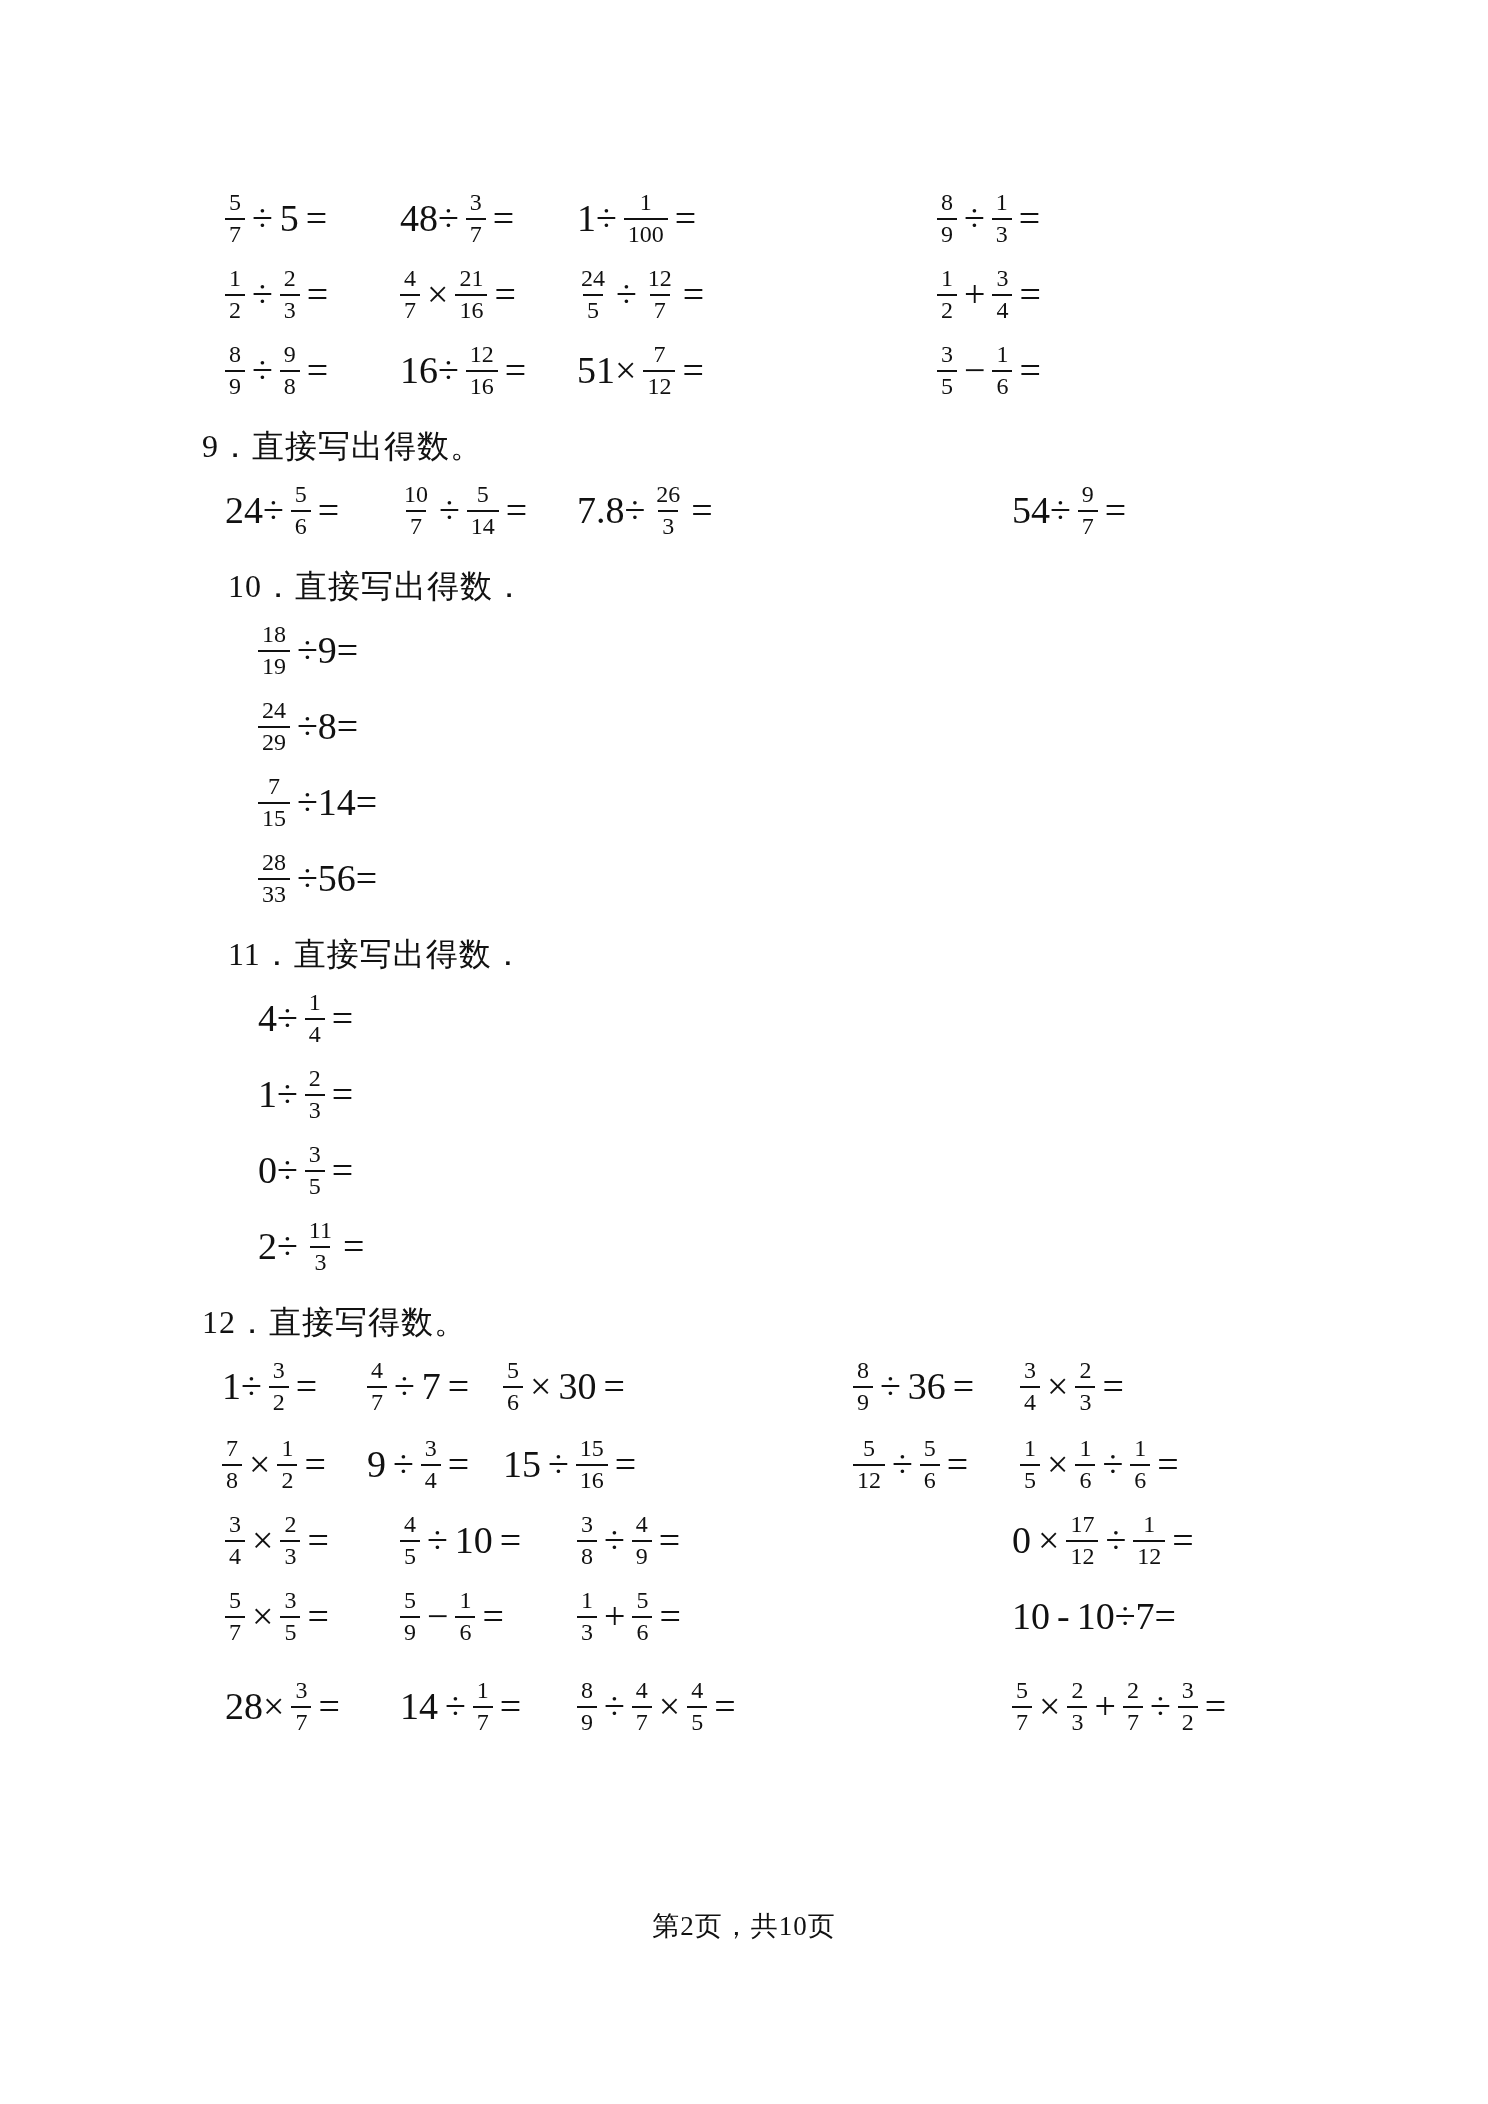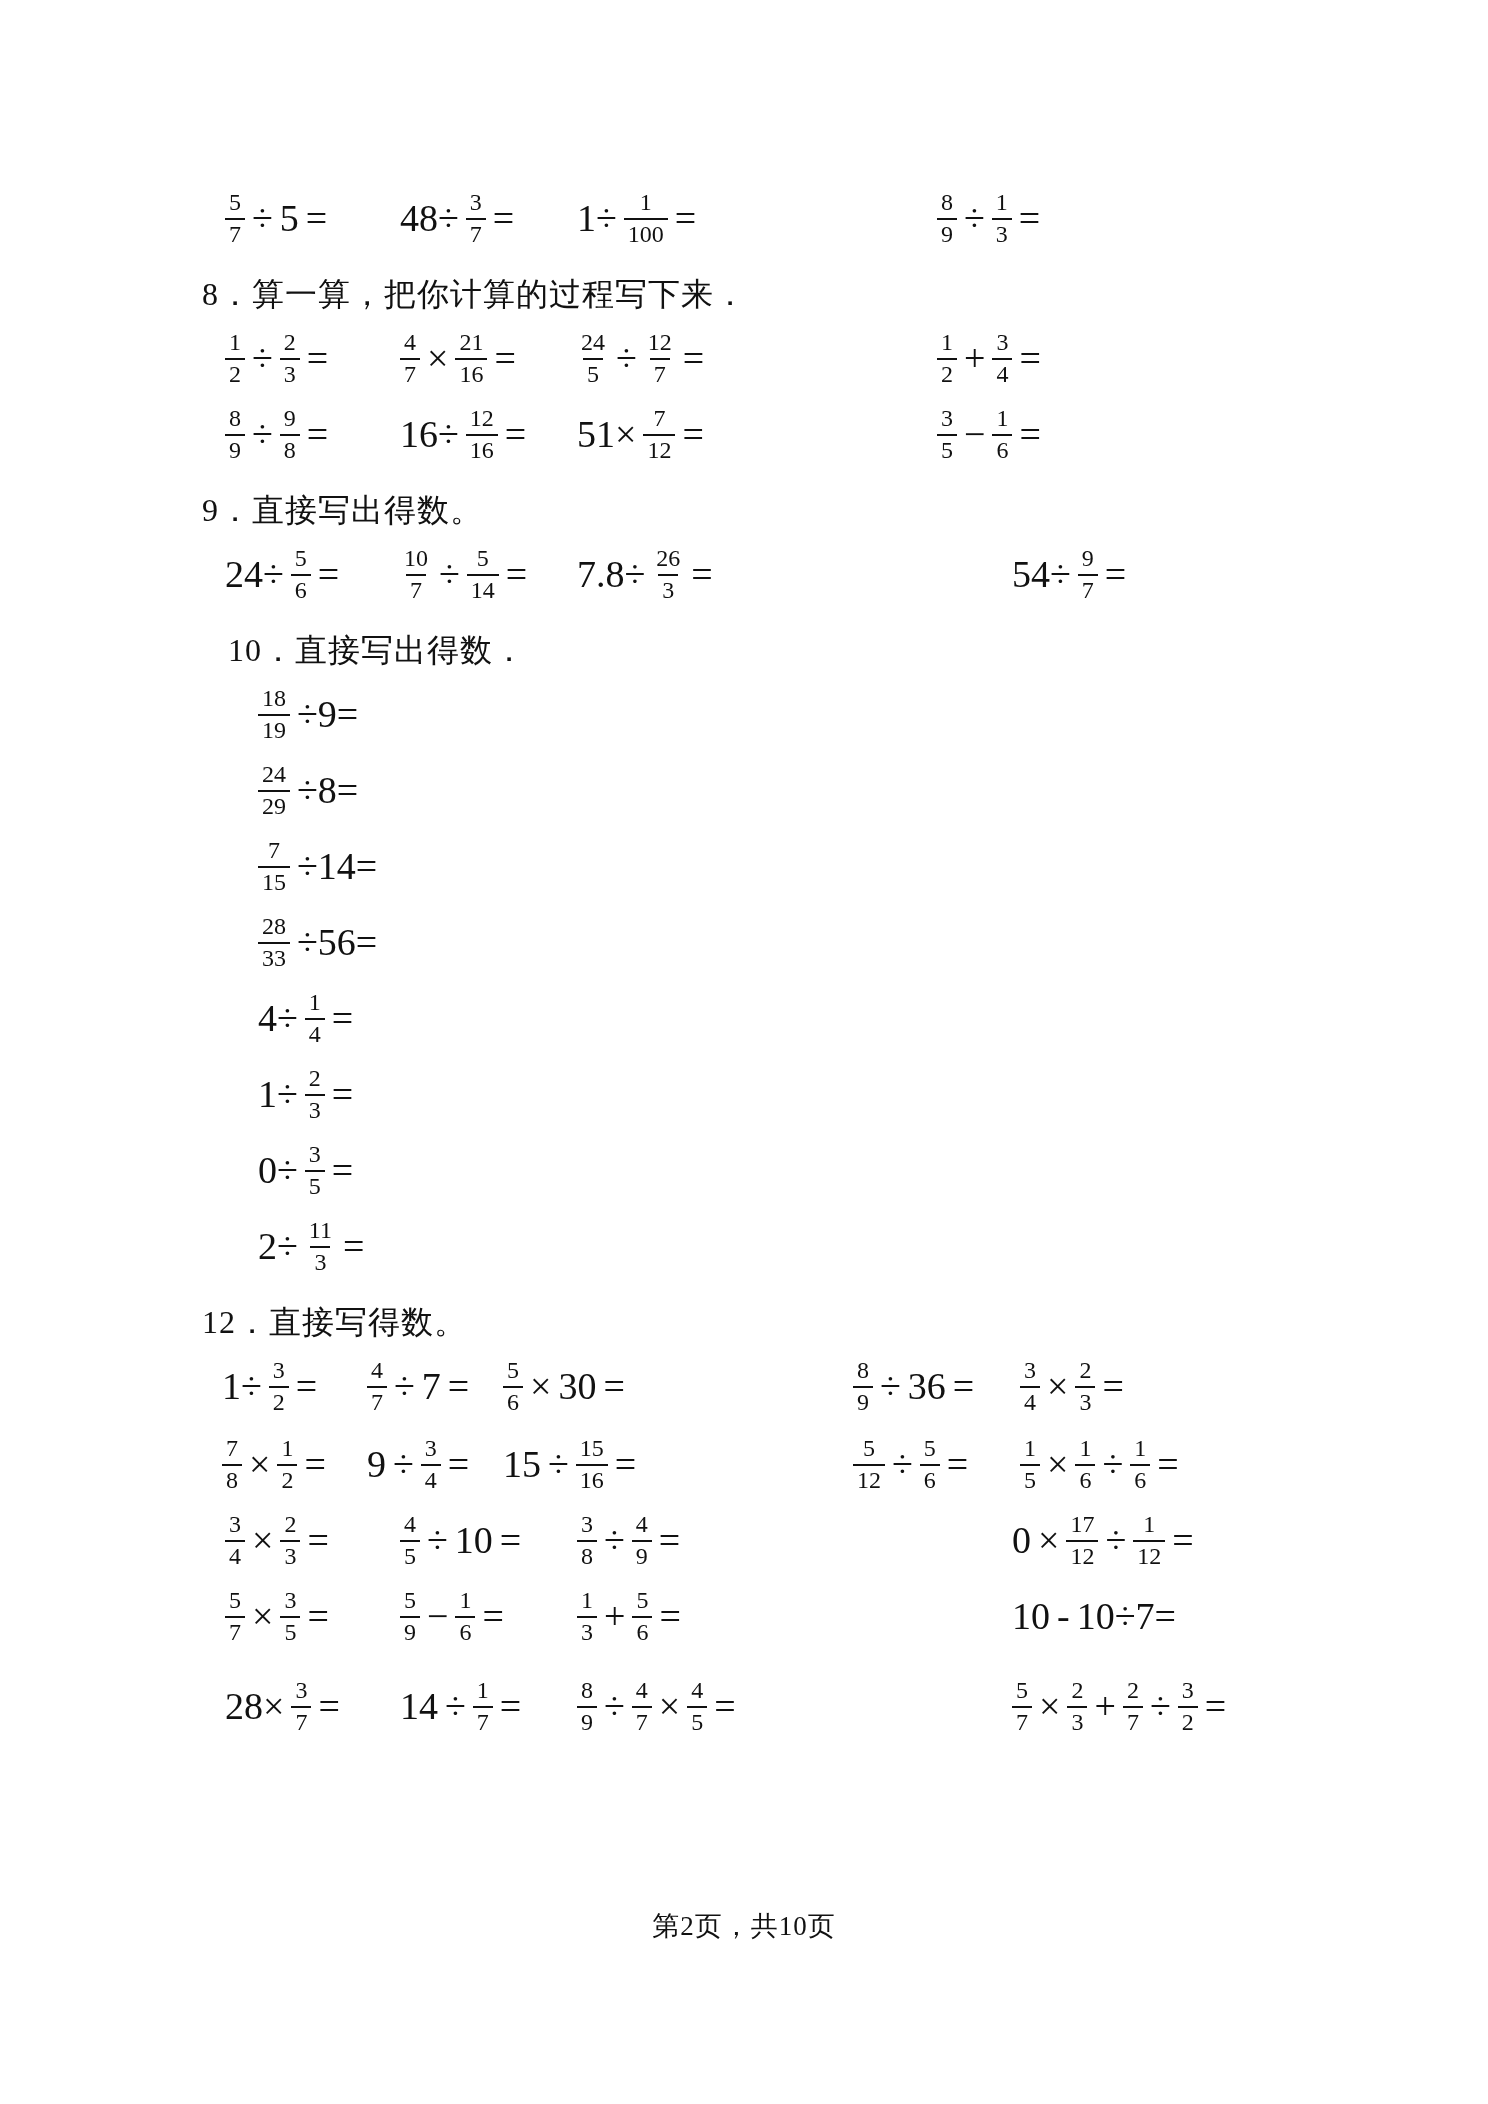--- a/index.html
+++ b/index.html
@@ -97,21 +97,20 @@
           <span class="tok" data-name="expr-token">÷</span>
           <span class="frac" data-name="fraction">
             <span class="num" data-name="numerator">1</span>
             <span class="den" data-name="denominator">3</span>
           </span>
           <span class="tok" data-name="expr-token">=</span>
         </div>
       </div>
     </section>
     <section class="qsection" data-name="section-q8">
-      <div class="qheading" data-name="question-heading">8．算一算，把你计算的过程写下来．</div>
       <div class="prow cols4" data-name="problem-row">
         <div class="cell" data-name="math-expression">
           <span class="frac" data-name="fraction">
             <span class="num" data-name="numerator">1</span>
             <span class="den" data-name="denominator">2</span>
           </span>
           <span class="tok" data-name="expr-token">÷</span>
           <span class="frac" data-name="fraction">
             <span class="num" data-name="numerator">2</span>
             <span class="den" data-name="denominator">3</span>
@@ -272,20 +271,21 @@
         <div class="cell" data-name="math-expression">
           <span class="frac" data-name="fraction">
             <span class="num" data-name="numerator">28</span>
             <span class="den" data-name="denominator">33</span>
           </span>
           <span class="tok" data-name="expr-token">÷56=</span>
         </div>
       </div>
     </section>
     <section class="qsection" data-name="section-q11">
+      <div class="qheading" data-name="question-heading">11．直接写出得数．</div>
       <div class="prow cols1" data-name="problem-row">
         <div class="cell" data-name="math-expression">
           <span class="tok" data-name="expr-token">4÷</span>
           <span class="frac" data-name="fraction">
             <span class="num" data-name="numerator">1</span>
             <span class="den" data-name="denominator">4</span>
           </span>
           <span class="tok" data-name="expr-token">=</span>
         </div>
       </div>

